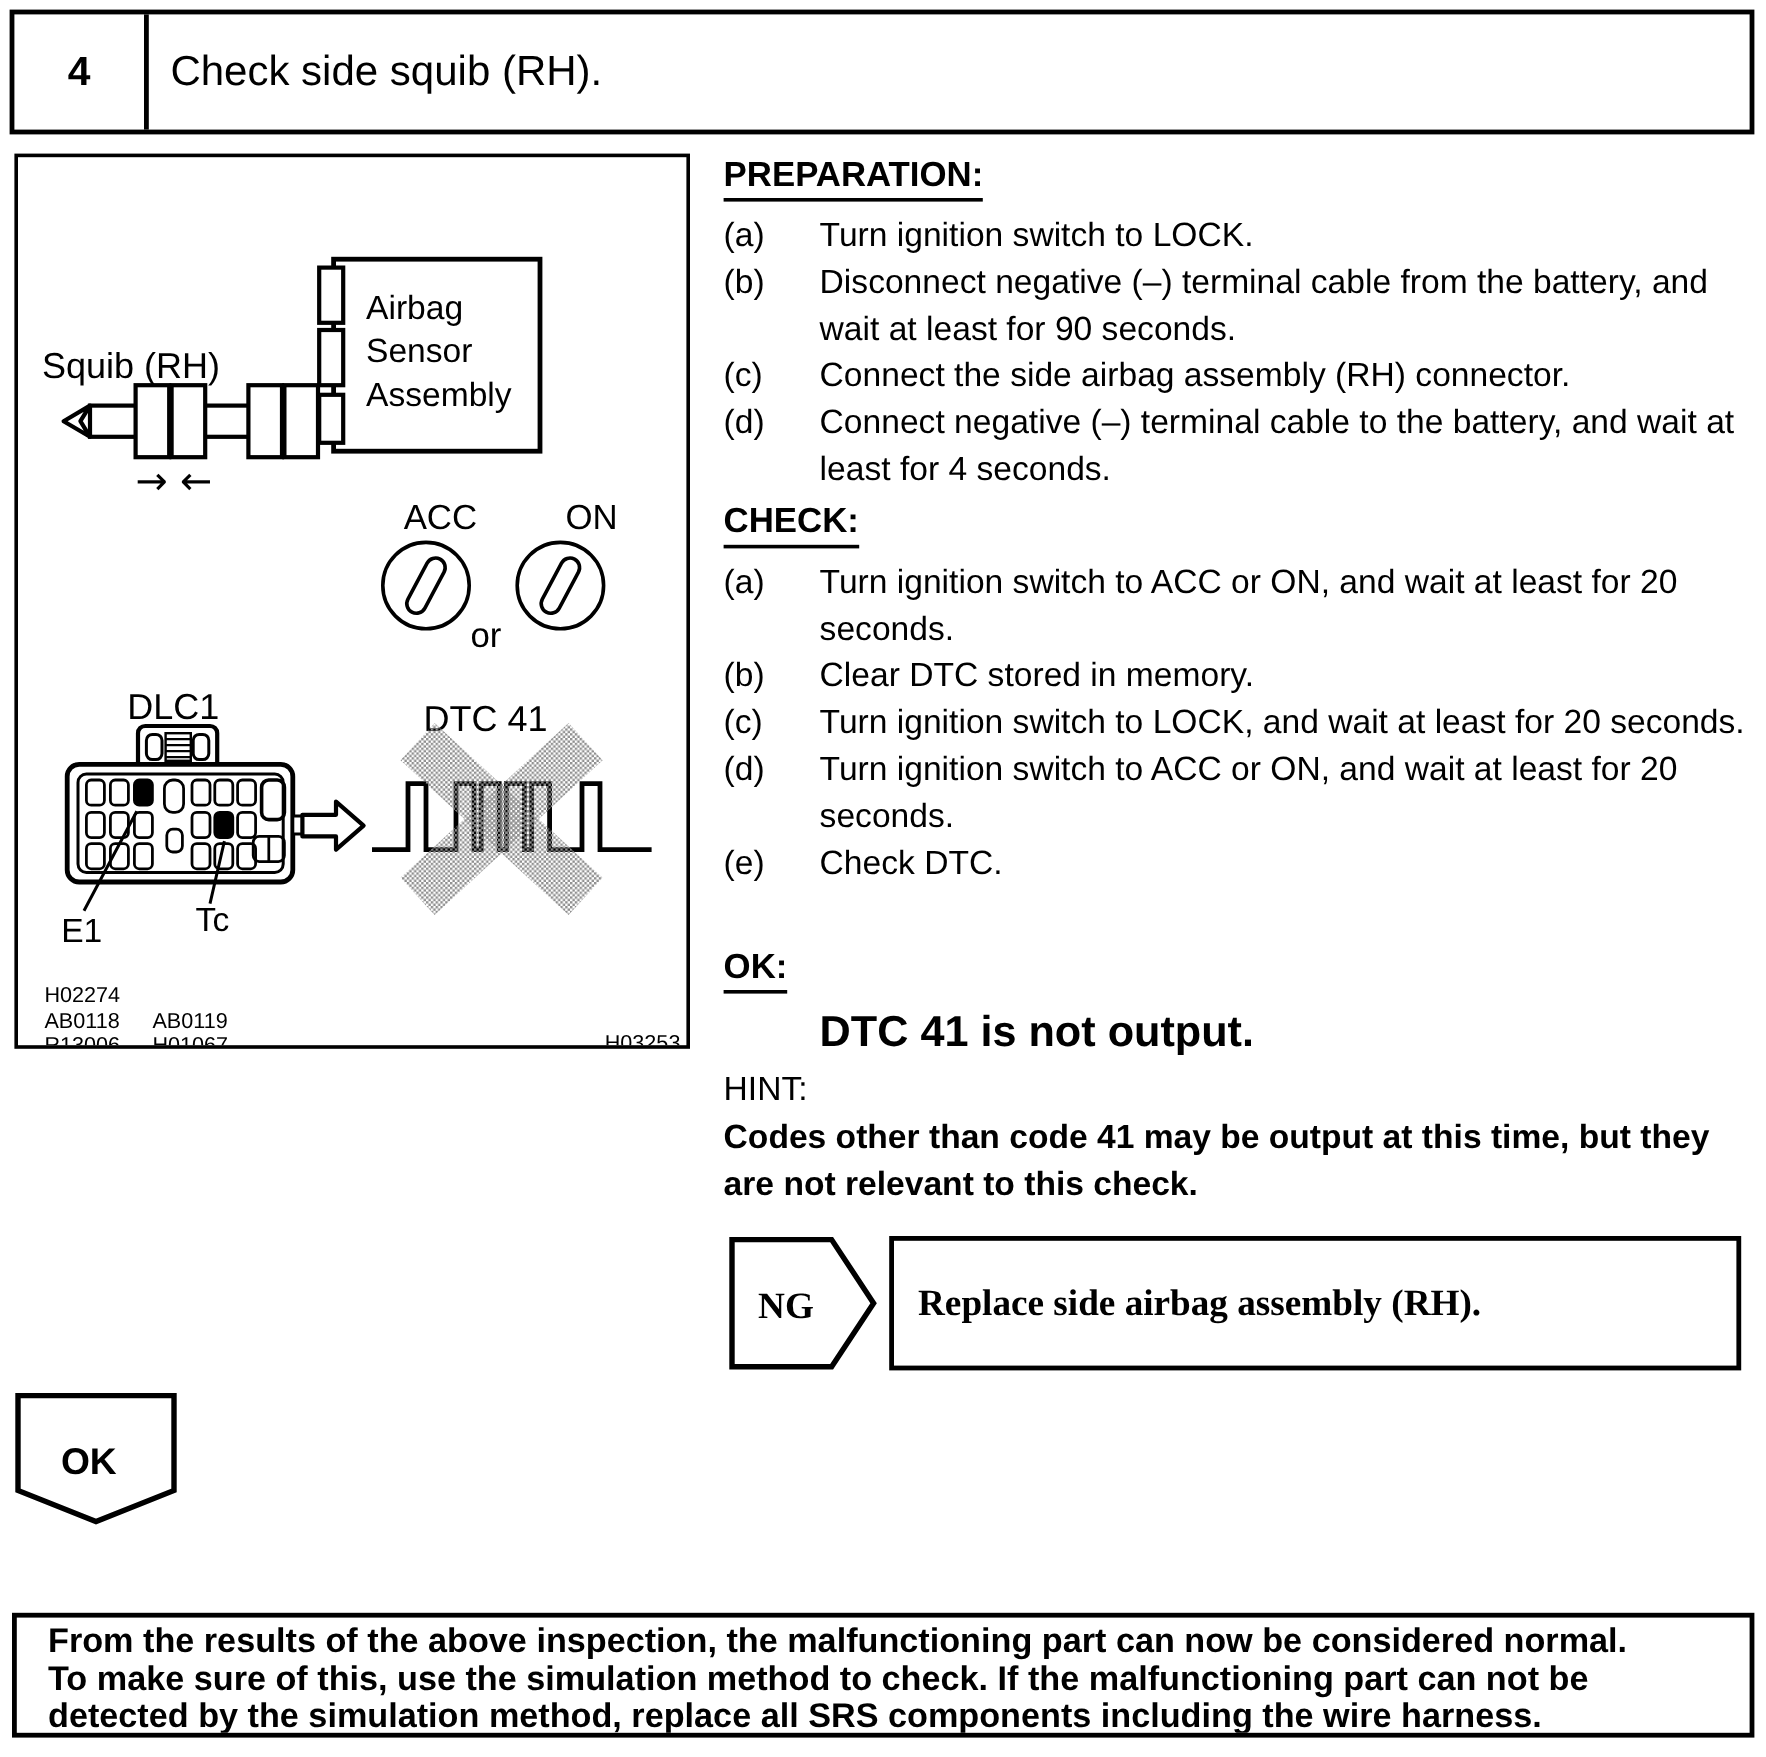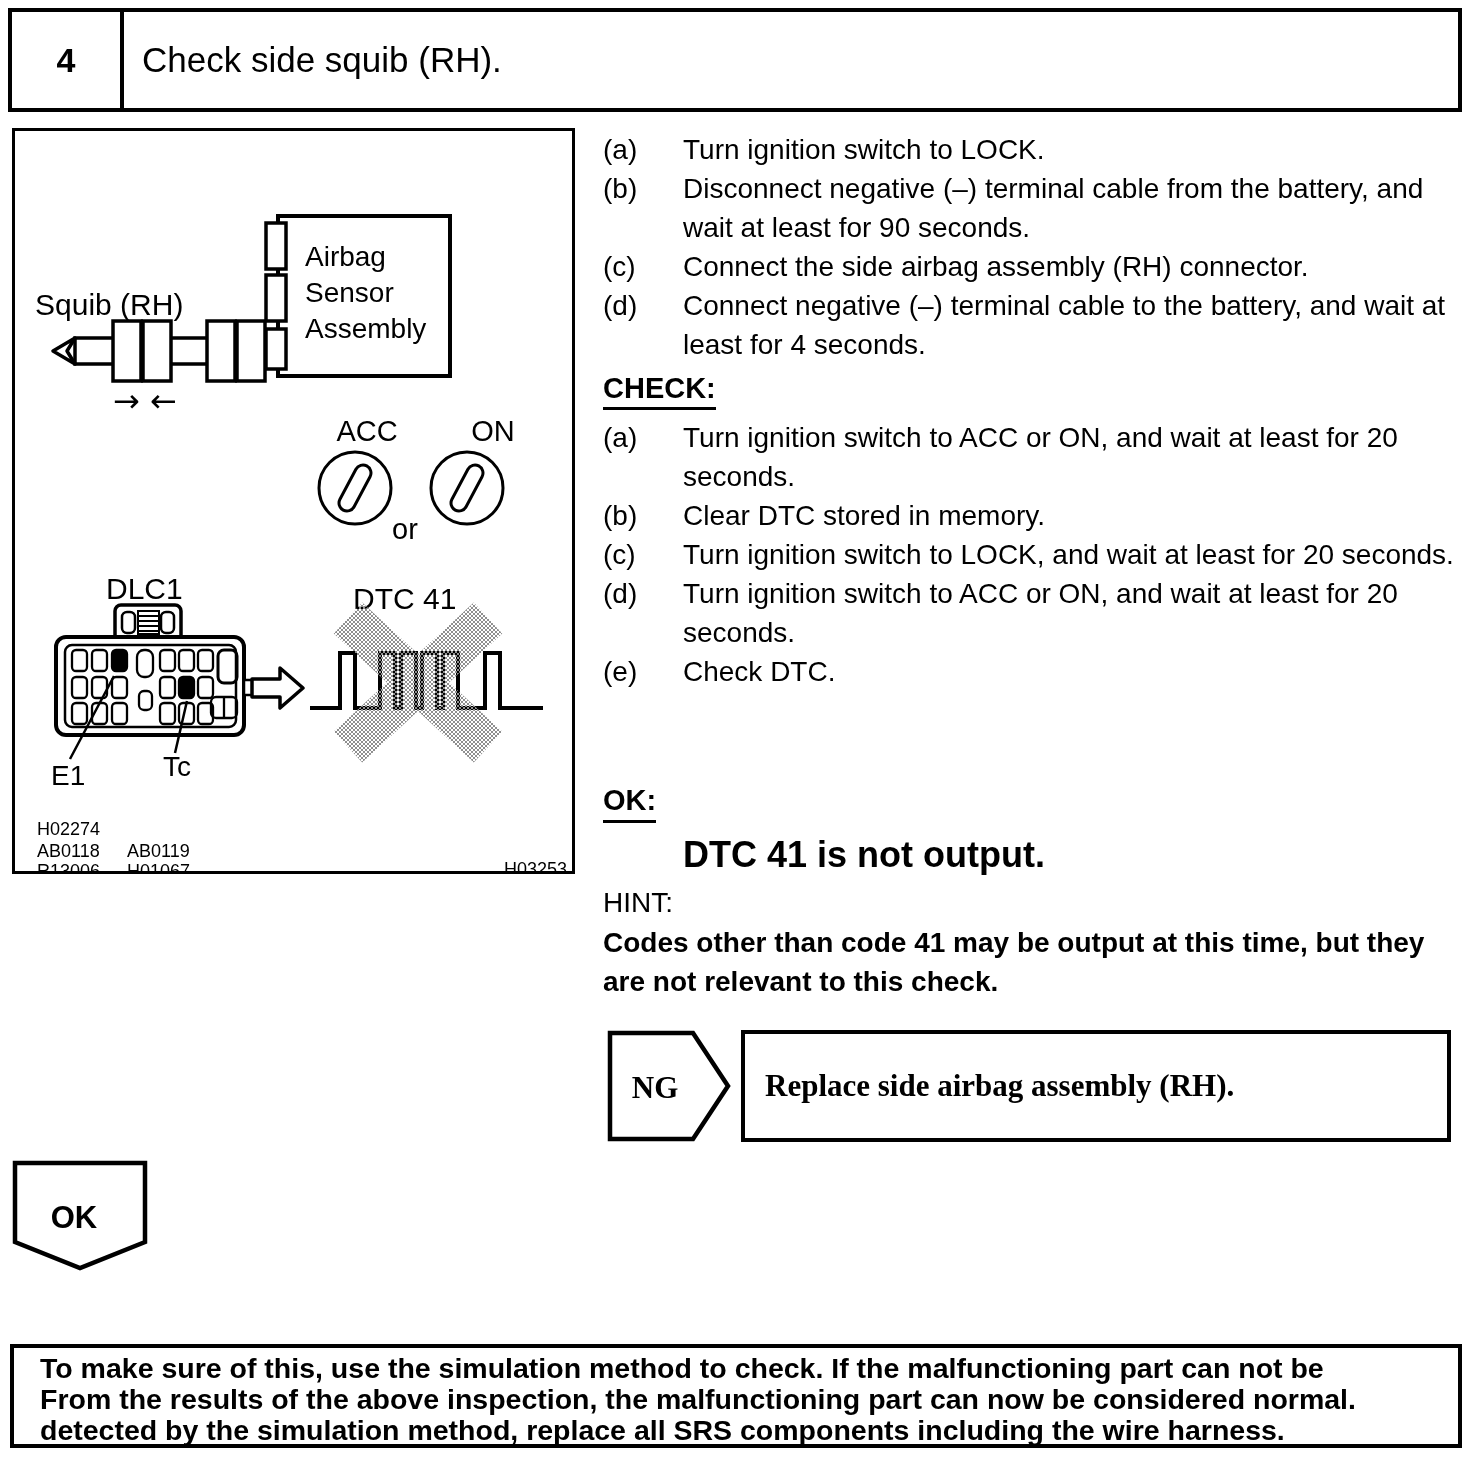--- a/index.html
+++ b/index.html
@@ -20,21 +20,21 @@
   .figure-box { position:absolute; left:12px; top:128px; width:563px; height:746px;
     border:3px solid #000; }
   
   .right-col { position:absolute; left:603px; top:130px; width:870px; }
   .sec-heading { display:inline-block; font-size:29px; font-weight:bold;
     border-bottom:3px solid #000; padding-bottom:3px; margin:0 0 8px 0; line-height:1.12; }
   .step { display:flex; font-size:28px; line-height:39px; }
   .step-label { width:80px; flex:none; }
   .step-text { width:795px; }
   .check-block { margin-top:8px; }
-  .ok-block { margin-top:93px; }
+  .ok-block { margin-top:52px; }
   .ok-line { font-weight:bold; font-size:36px; line-height:40px; padding-left:80px; margin-top:4px; }
   .hint-head { font-size:28px; line-height:40px; margin-top:8px; }
   .hint-text { font-size:28px; line-height:39px; width:866px;font-weight:bold; }
   
   .ng-row { position:absolute; left:607px; top:1030px; display:flex;font-family:Liberation Serif, serif; }
   .ng-box { margin-left:9px; width:710px; height:112px; border:4px solid #000;
     display:flex; align-items:center; padding-left:20px; font-weight:bold; font-size:31px; }
   
   .ok-banner { position:absolute; left:12px; top:1160px; }
   
@@ -150,20 +150,23 @@
       <text x="112" y="726">AB0119</text>
       <text x="22" y="746">R13006</text>
       <text x="112" y="746">H01067</text>
       <text x="552" y="744" text-anchor="end">H03253</text>
     </g>
   </svg>
 </div>
 
 <div class="right-col">
   <div>
+    <span class="sec-heading">PREPARATION:</span>
+  </div>
+  <div>
     <div class="step">
       <span class="step-label">(a)</span>
       <span class="step-text">Turn ignition switch to LOCK.</span>
     </div>
     <div class="step">
       <span class="step-label">(b)</span>
       <span class="step-text">Disconnect negative (–) terminal cable from the battery, and wait at least for 90 seconds.</span>
     </div>
     <div class="step">
       <span class="step-label">(c)</span>
@@ -218,16 +221,16 @@
 </div>
 
 <div class="ok-banner">
   <svg width="137" height="112" viewBox="0 0 137 112">
     <polygon points="3,3 133,3 133,82 68,108 3,82" fill="#fff" stroke="#000" stroke-width="4.5"></polygon>
     <text x="62" y="68" font-size="31" font-weight="bold" text-anchor="middle">OK</text>
   </svg>
 </div>
 
 <div class="bottom-box">
+  <div>From the results of the above inspection, the malfunctioning part can now be considered normal.</div>
   <div>To make sure of this, use the simulation method to check. If the malfunctioning part can not be</div>
-  <div>From the results of the above inspection, the malfunctioning part can now be considered normal.</div>
   <div>detected by the simulation method, replace all SRS components including the wire harness.</div>
 </div>
 
 </body></html>

